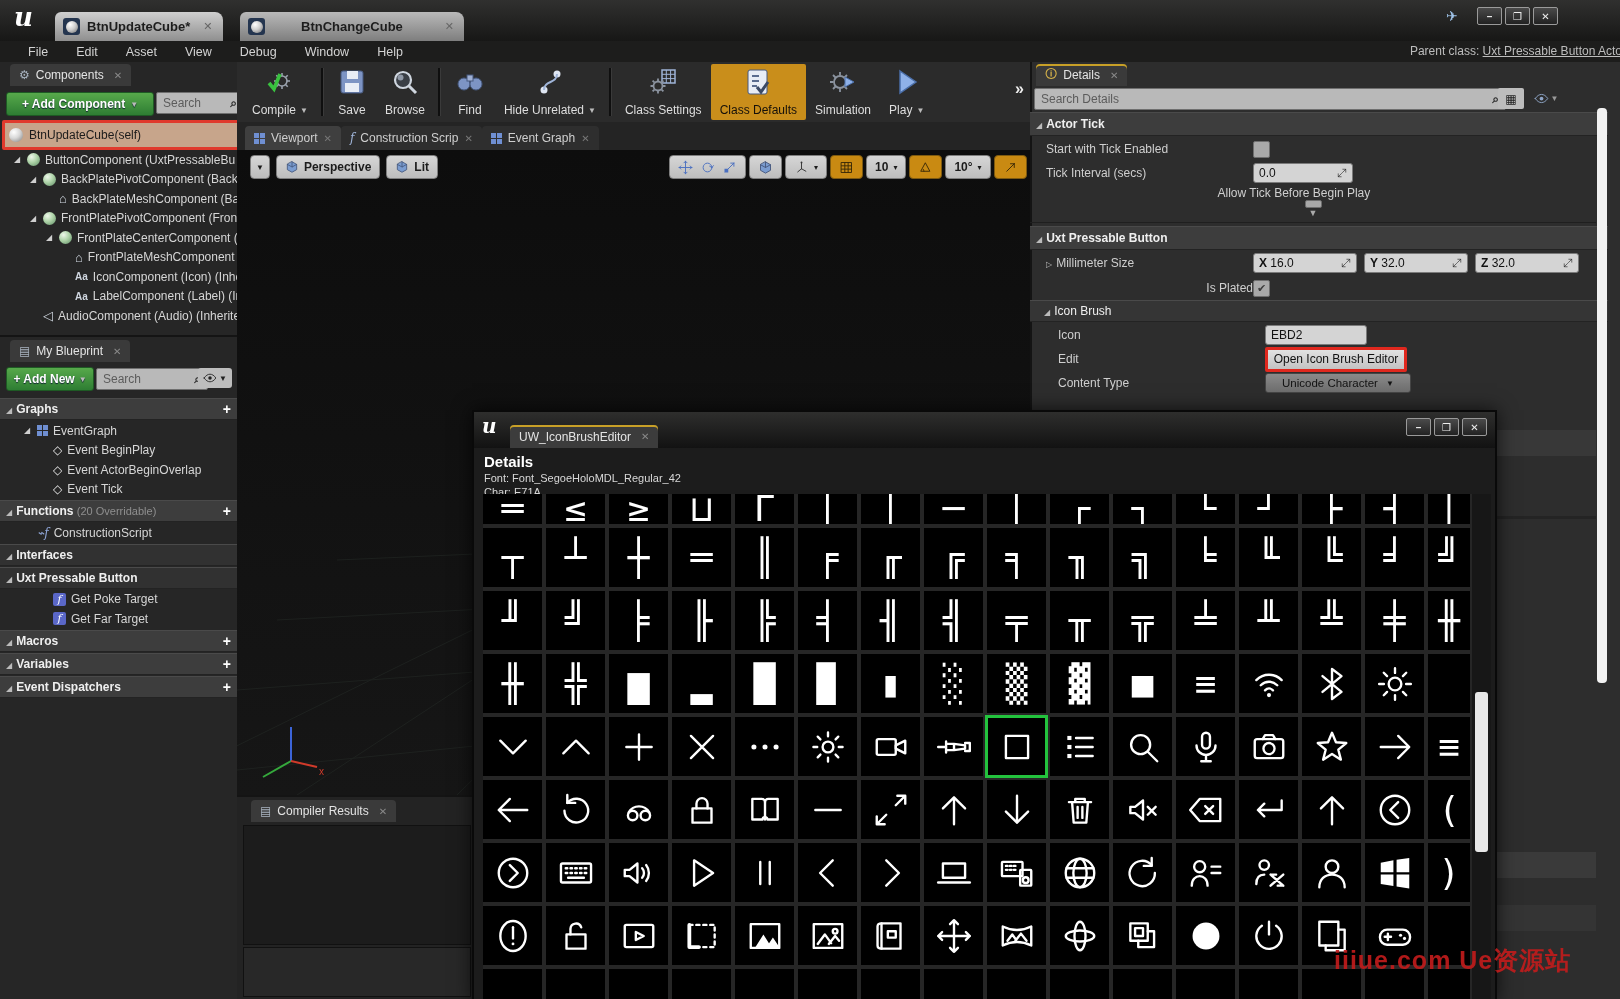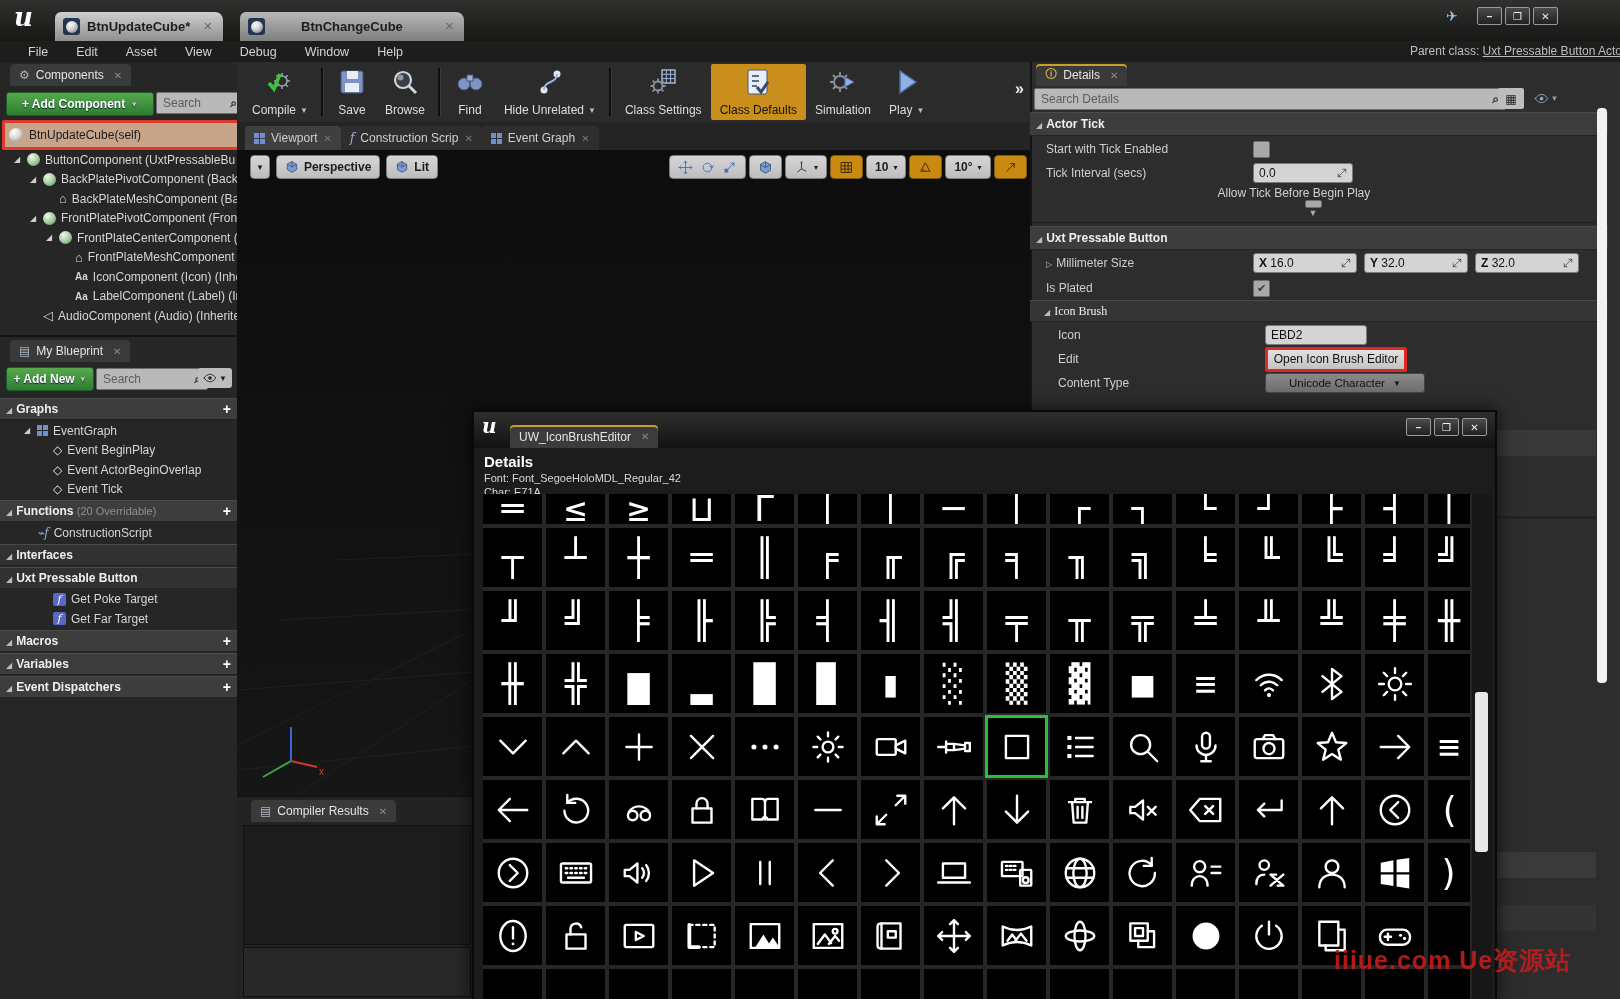--- a/index.html
+++ b/index.html
@@ -605,42 +605,42 @@
     </span>
     <span class="d-input" style="width:92px;">
       <span><b>Z</b>&nbsp;<span>32.0</span></span>
       <span class="ic">
           <svg width="10" height="10" viewBox="0 0 24 24" fill="none" stroke="#222" stroke-width="1.5" stroke-linecap="round" stroke-linejoin="round">
             <path d="M14 3h7v7M21 3l-8 8M10 21H3v-7M3 21l8-8"></path>
           </svg>
         </span>
     </span>
   </div>
-  <div class="d-row" style="top:277px;">
+  <div class="d-row" style="top:277px;text-align:right;">
     <span class="d-label">Is Plated</span>
     <span class="d-check">✔</span>
   </div>
-  <div class="abs sect-head" style="left:1030px;top:300px;width:566px;height:20px;background:#353535;font-weight:normal;font-family:Liberation Serif, serif;">
+  <div class="abs sect-head" style="left:1030px;top:300px;width:566px;height:20px;background:#353535;font-weight:normal;">
     <span style="padding-left:8px;"><span class="caret" style="margin-right:4px;">◢</span><span>Icon Brush</span></span>
   </div>
   <div class="d-row" style="top:324px;align-items:center;">
     <span class="d-label" style="padding-left:28px;">Icon</span>
     <span class="d-input" style="width:90px;">
         <span>EBD2</span>
       </span>
   </div>
   <div class="d-row" style="top:348px;">
     <span class="d-label" style="padding-left:28px;">Edit</span>
     <span style="display:flex;align-items:center;justify-content:center;width:136px;height:19px;background:linear-gradient(#e2e2e2,#c2c2c2);border:3px solid #e0281e;border-radius:2px;color:#111;font-size:12px;">
       <span>Open Icon Brush Editor</span>
     </span>
   </div>
   <div class="d-row" style="top:372px;">
     <span class="d-label" style="padding-left:28px;">Content Type</span>
-    <span style="display:flex;align-items:center;justify-content:space-between;width:112px;height:18px;background:linear-gradient(#8a8a8a,#6e6e6e);border:1px solid #454545;border-radius:3px;color:#121212;padding:0 23px;font-size:11.5px;">
+    <span style="display:flex;align-items:center;justify-content:space-between;width:112px;height:18px;background:linear-gradient(#8a8a8a,#6e6e6e);border:1px solid #454545;border-radius:3px;color:#121212;padding:0 16px;font-size:11.5px;">
       <span>Unicode Character</span>
         <span style="font-size:8px;">▼</span>
     </span>
   </div>
 
   <div class="abs" style="left:1493px;top:430px;width:103px;height:26px;background:#383838;"></div>
   <div class="abs" style="left:1493px;top:516px;width:103px;height:3px;background:#242424;"></div>
   <div class="abs" style="left:1493px;top:852px;width:103px;height:26px;background:#3a3a3a;"></div>
   <div class="abs" style="left:1493px;top:905px;width:103px;height:26px;background:#343434;"></div>
 

